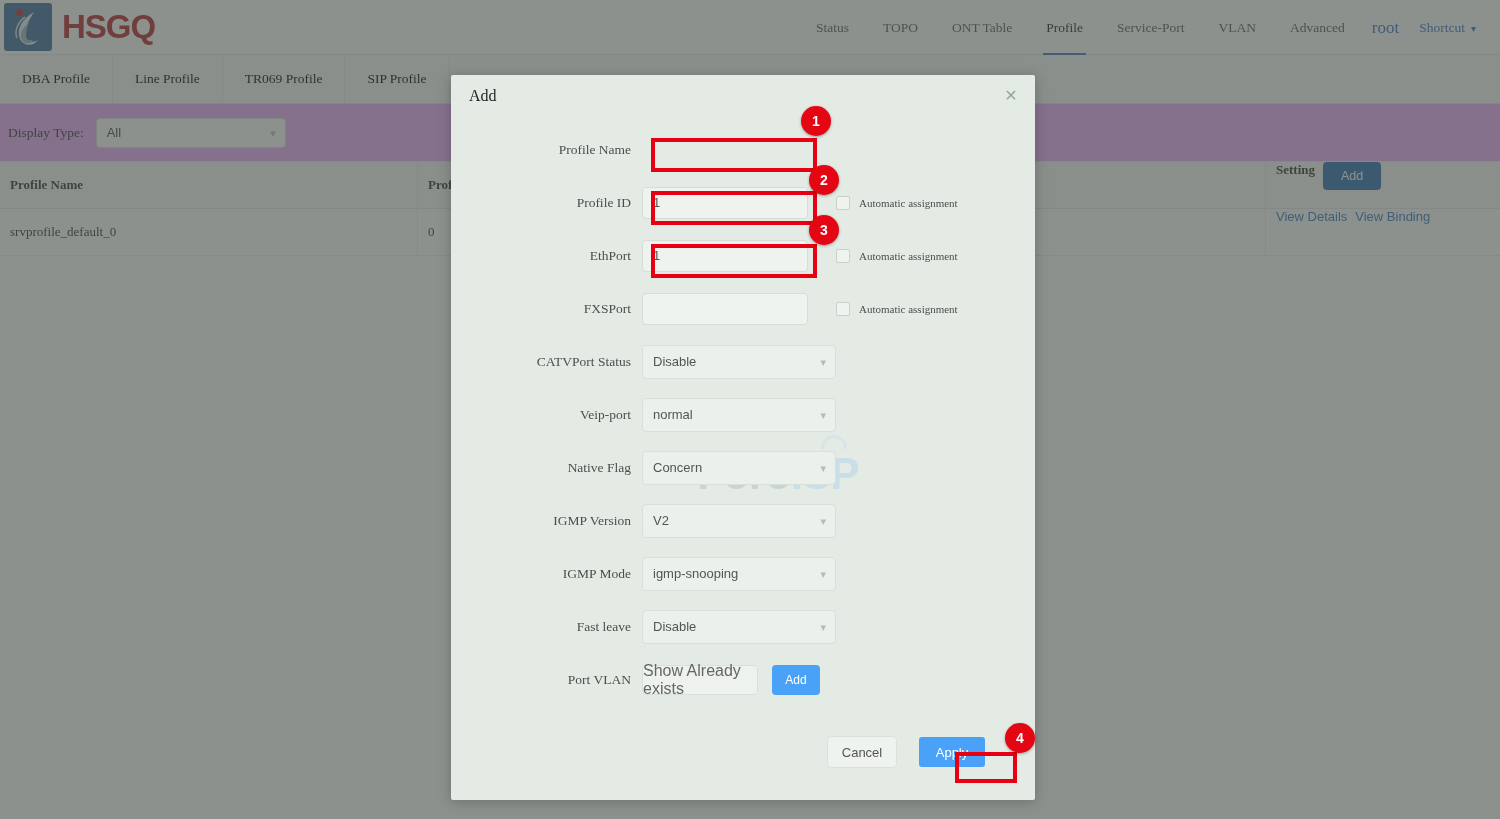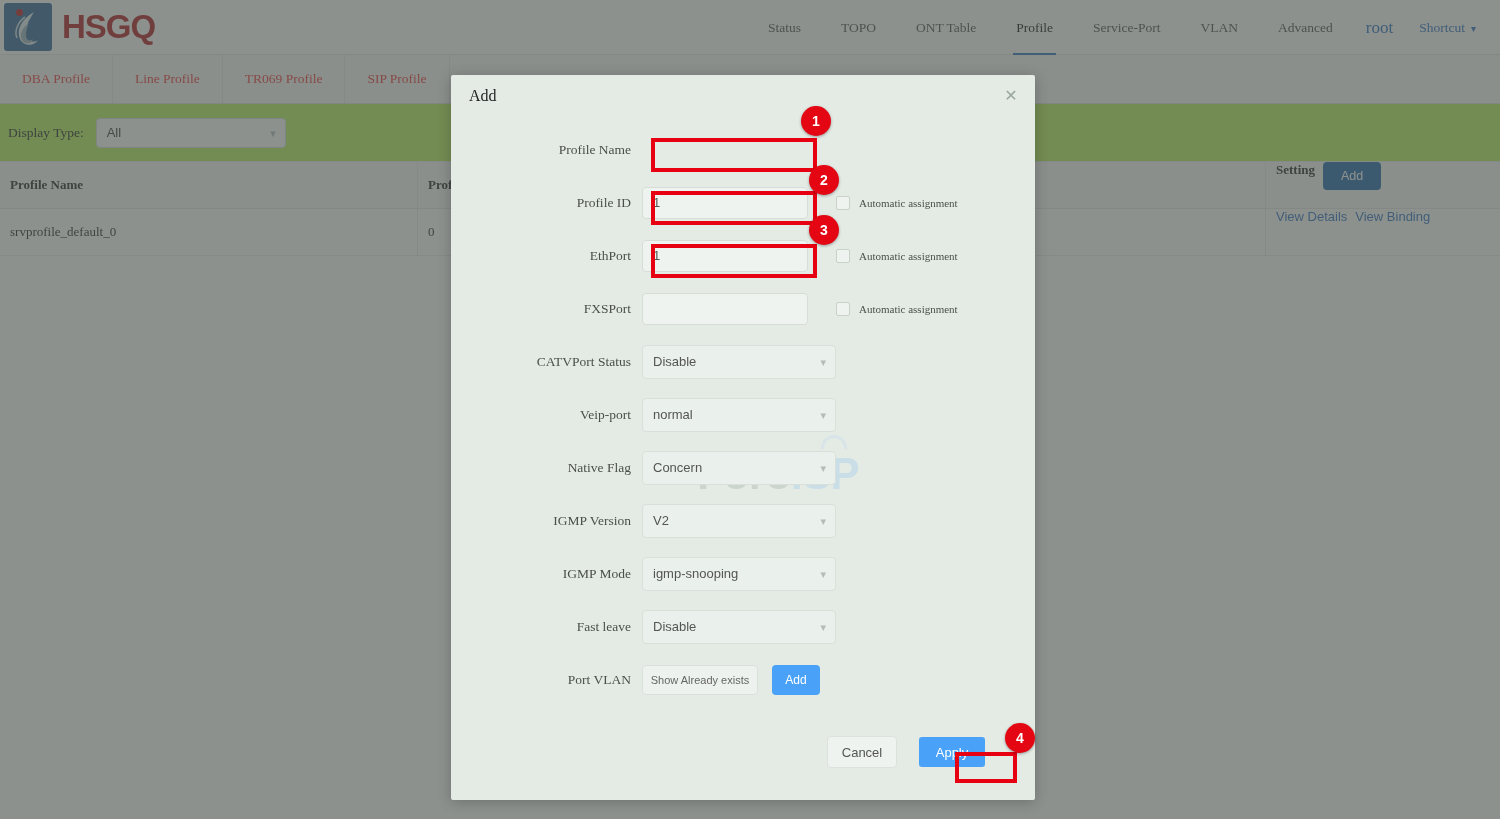--- a/index.html
+++ b/index.html
@@ -48,21 +48,21 @@
     font-weight: bold;
     font-size: 33px;
     letter-spacing: -1px;
     color: #b4272c;
   }
 
   #topnav {
     position: absolute; right: 18px; top: 0;
     height: 55px;
     display: flex; align-items: center;
-    gap: 6px;
+    gap: 0px;
     font-family: "Liberation Serif", serif;
     font-size: 13.5px;
     justify-content: space-between;
   }
   .nav-item {
     padding: 0 17px;
     height: 55px;
     line-height: 55px;
     color: #5a5a5a;
     cursor: pointer;
@@ -84,32 +84,32 @@
     height: 49px;
     background: #fafafa;
     border-bottom: 1px solid #e3e3e3;
     display: flex;
     align-items: stretch;
     font-size: 13.5px;
   }
   .subtab {
     padding: 0 22px;
     display: flex; align-items: center;
-    color: #ef4444;
+    color: #000000;
     border-right: 1px solid #e9e9e9;
     cursor: pointer;
     white-space: nowrap;
     background: #fafafa;
   }
   .subtab.active { color: #4a7fc1; background: #ffffff; }
 
   
   #filterbar {
     height: 58px;
-    background: #bef264;
+    background: #f0abfc;
     display: flex; align-items: center;
     padding-left: 8px;
     border-bottom: 1px solid #ededed;
   }
   #filter-label { font-size: 13.5px; color: #333; margin-right: 12px; }
   #filter-select {
     width: 190px; height: 30px;
     border: 1px solid #dcdfe6; border-radius: 4px;
     background: #fff;
     display: flex; align-items: center;
@@ -260,21 +260,21 @@
     border: 1px solid #c8d2c9;
     border-radius: 2px;
     background: #eef3ef;
     margin-right: 9px;
     cursor: pointer;
   }
   .showexists {
     height: 30px; width: 116px;
     border: 1px solid #d9e0da; border-radius: 4px;
     background: #edf2ee;
-    font-size: 11px; color: #666;
+    font-size: 16px; color: #666;
     display: flex; align-items: center; justify-content: center;
     font-family: "Liberation Sans", sans-serif;
     cursor: pointer;
   }
   .btn-add-blue {
     height: 30px; width: 48px;
     background: #49a2f7; color: #fff;
     border: none; border-radius: 4px;
     font-size: 12px;
     font-family: "Liberation Sans", sans-serif;

